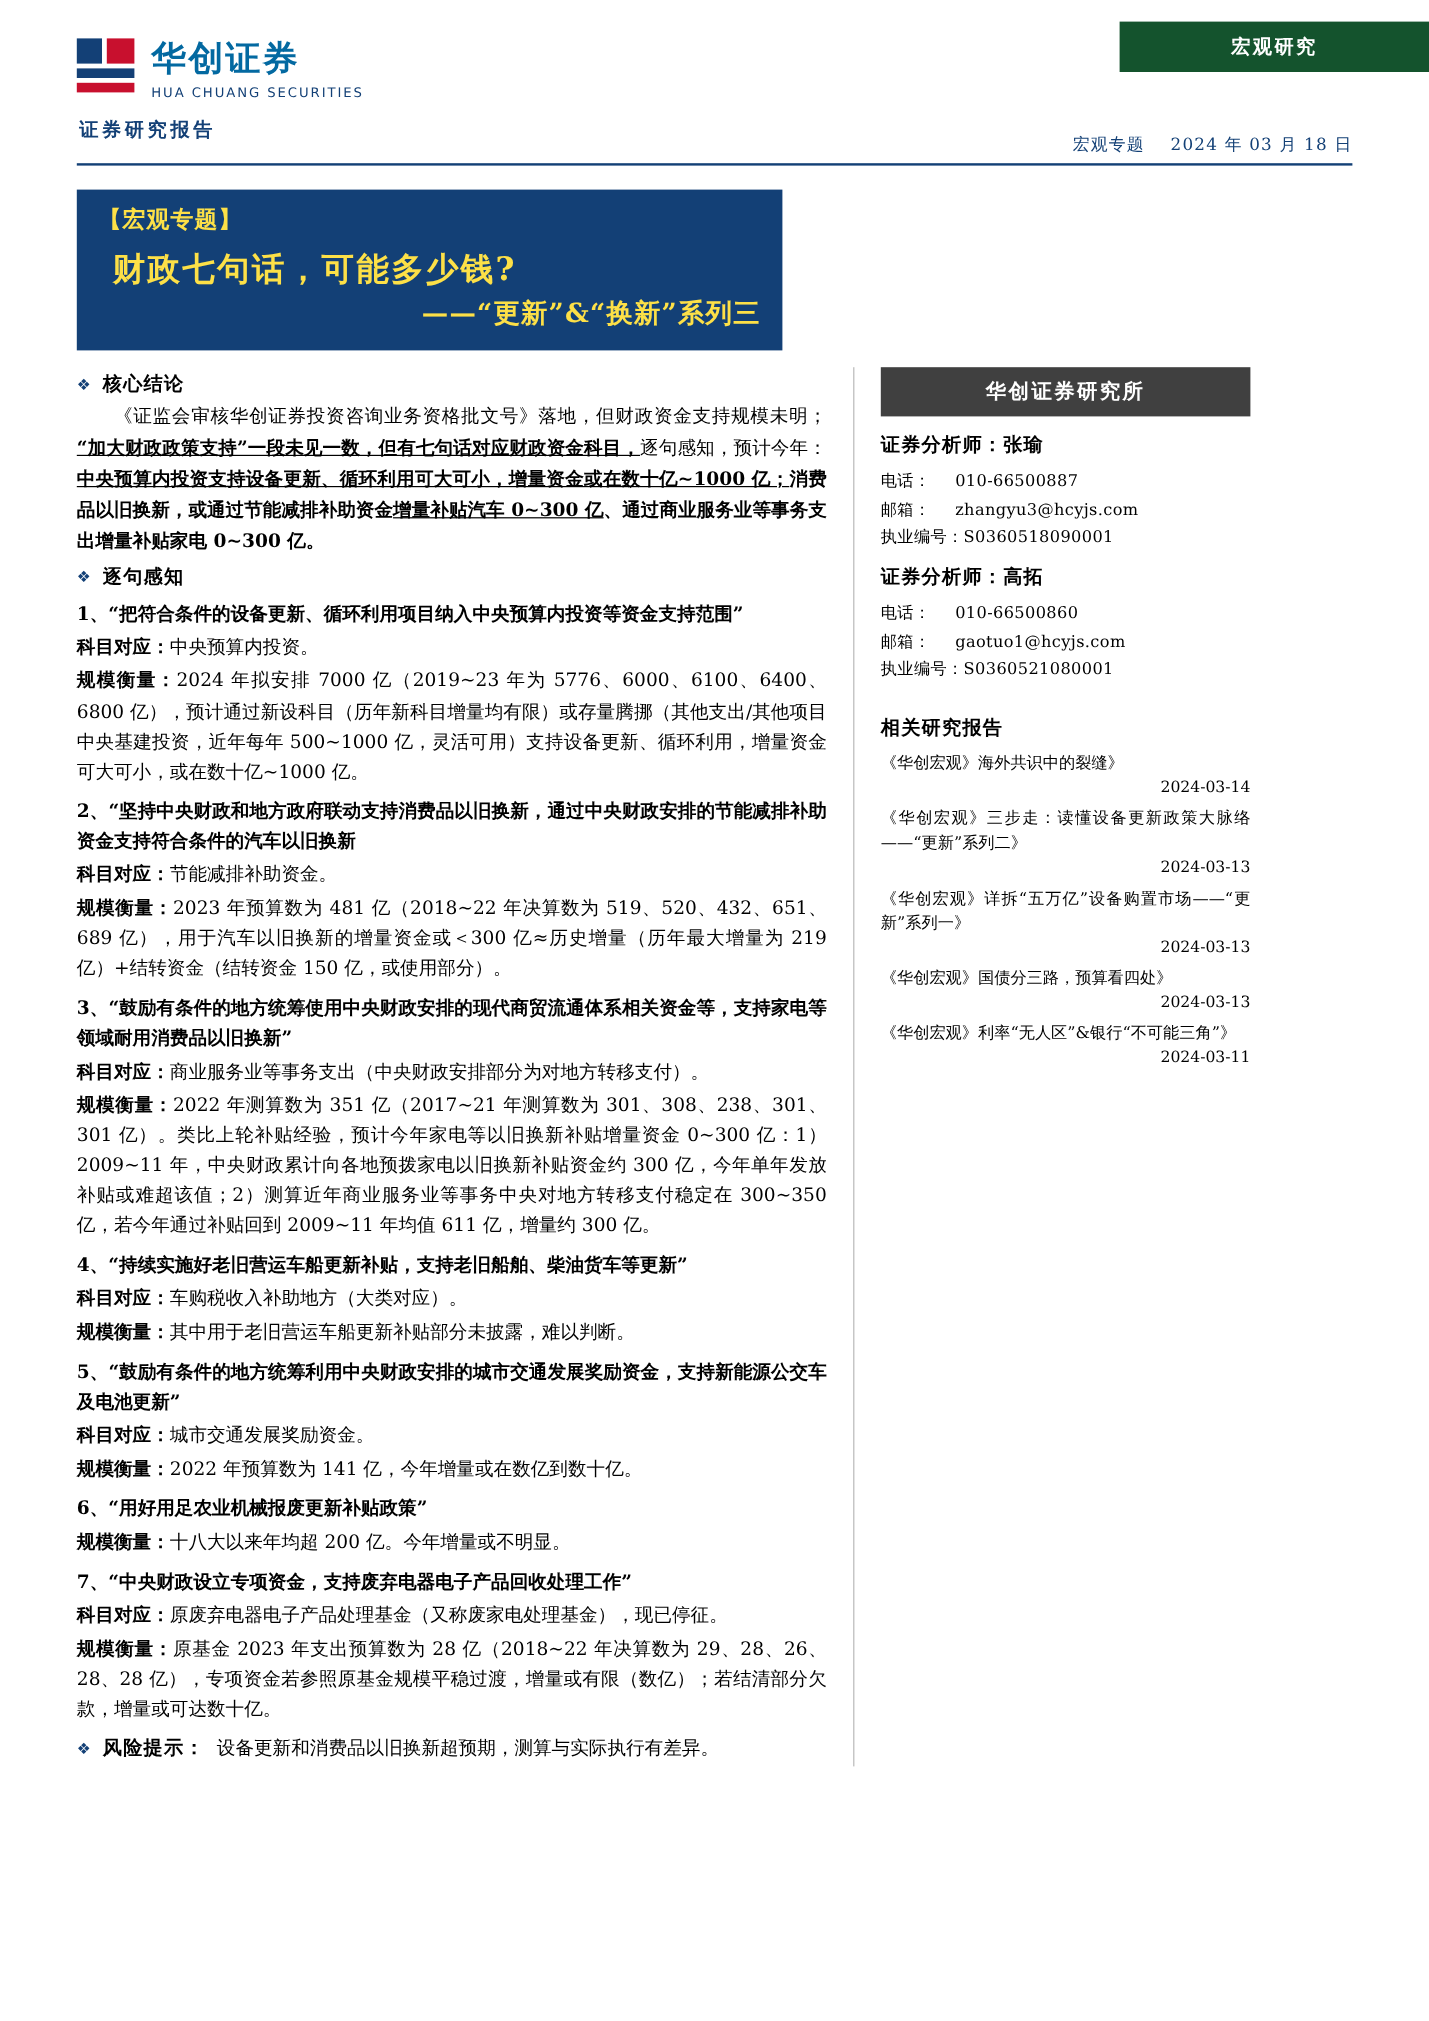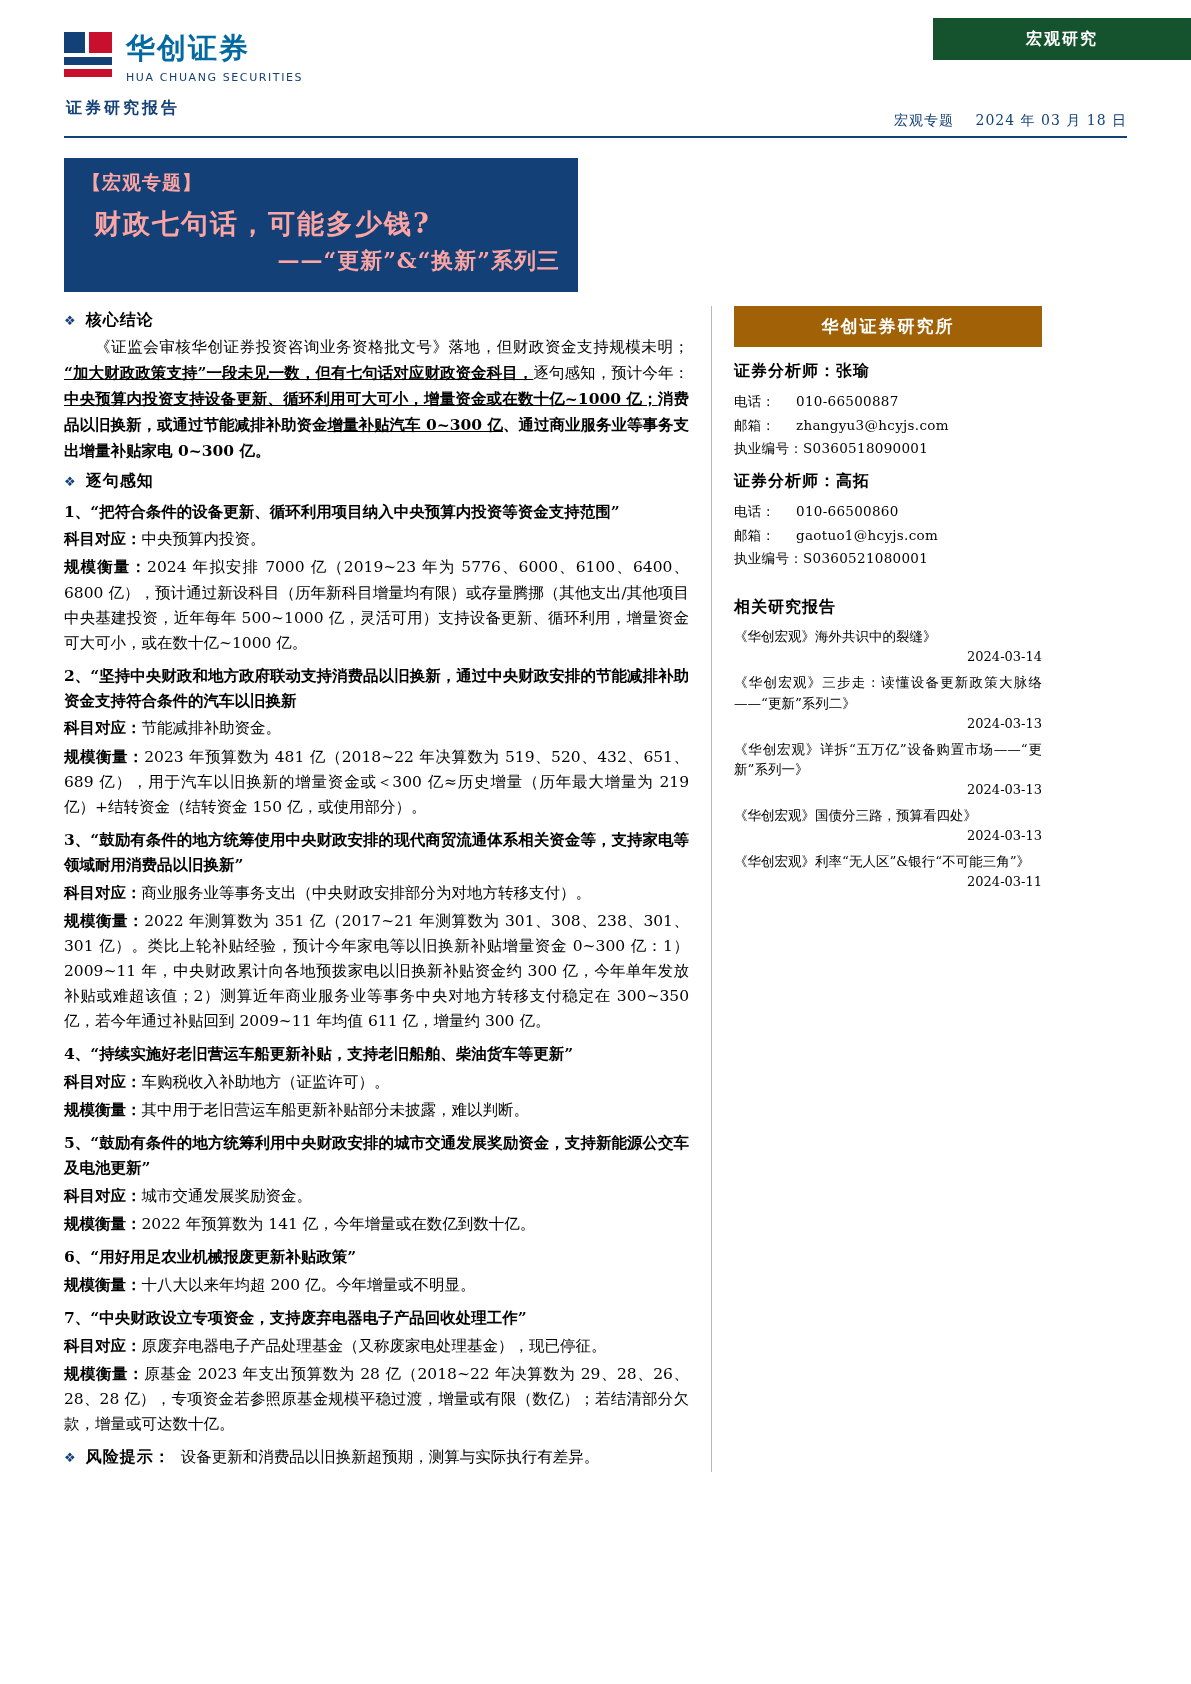--- a/index.html
+++ b/index.html
@@ -63,23 +63,23 @@
   }
   .header-meta{
     position:absolute;right:0;bottom:18px;
     font-size:14px;color:#134076;letter-spacing:1px;
   }
   .header-meta span{margin-left:16px;}
 
   
   .title-band{
     margin:10px 64px 0 64px;
-    width:514px;
+    width:588px;
     background:#134076;
-    color:#fca5a5;
+    color:#fde047;
     padding:12px 18px 16px 18px;
     box-sizing:border-box;
   }
   .title-band .kicker{
     font-size:19px;font-weight:bold;letter-spacing:1px;margin-bottom:6px;
   }
   .title-band .title{
     font-size:27px;font-weight:bold;letter-spacing:2px;margin:10px 0 2px 12px;
   }
   .title-band .subtitle{
@@ -123,21 +123,21 @@
   .item-title{
     font-size:15.5px;font-weight:bold;line-height:1.6;margin:8px 0 2px 0;text-align:justify;
   }
   .sub-line{
     font-size:15.5px;line-height:1.62;margin:2px 0;text-align:justify;
   }
   .sub-line .k{font-weight:bold;}
 
   
   .inst-bar{
-    background:#a16207;color:#fff;
+    background:#404040;color:#fff;
     text-align:center;font-weight:bold;font-size:17px;letter-spacing:2px;
     padding:9px 0;margin-bottom:14px;
   }
   .analyst-name{
     font-size:16px;font-weight:bold;letter-spacing:1px;margin:10px 0 8px 0;
   }
   .analyst-line{
     font-size:13.5px;line-height:1.75;letter-spacing:0.3px;
   }
   .analyst-line .lab{display:inline-block;min-width:62px;}
@@ -223,21 +223,21 @@
       </div>
 
       <div>
         <div class="item-title">3、“鼓励有条件的地方统筹使用中央财政安排的现代商贸流通体系相关资金等，支持家电等领域耐用消费品以旧换新”</div>
         <div class="sub-line"><span class="k">科目对应：</span><span>商业服务业等事务支出（中央财政安排部分为对地方转移支付）。</span></div>
         <div class="sub-line"><span class="k">规模衡量：</span><span>2022 年测算数为 351 亿（2017~21 年测算数为 301、308、238、301、301 亿）。类比上轮补贴经验，预计今年家电等以旧换新补贴增量资金 0~300 亿：1）2009~11 年，中央财政累计向各地预拨家电以旧换新补贴资金约 300 亿，今年单年发放补贴或难超该值；2）测算近年商业服务业等事务中央对地方转移支付稳定在 300~350 亿，若今年通过补贴回到 2009~11 年均值 611 亿，增量约 300 亿。</span></div>
       </div>
 
       <div>
         <div class="item-title">4、“持续实施好老旧营运车船更新补贴，支持老旧船舶、柴油货车等更新”</div>
-        <div class="sub-line"><span class="k">科目对应：</span><span>车购税收入补助地方（证监许可）。</span></div>
+        <div class="sub-line"><span class="k">科目对应：</span><span>车购税收入补助地方（大类对应）。</span></div>
         <div class="sub-line"><span class="k">规模衡量：</span><span>其中用于老旧营运车船更新补贴部分未披露，难以判断。</span></div>
       </div>
 
       <div>
         <div class="item-title">5、“鼓励有条件的地方统筹利用中央财政安排的城市交通发展奖励资金，支持新能源公交车及电池更新”</div>
         <div class="sub-line"><span class="k">科目对应：</span><span>城市交通发展奖励资金。</span></div>
         <div class="sub-line"><span class="k">规模衡量：</span><span>2022 年预算数为 141 亿，今年增量或在数亿到数十亿。</span></div>
       </div>
 
       <div>

